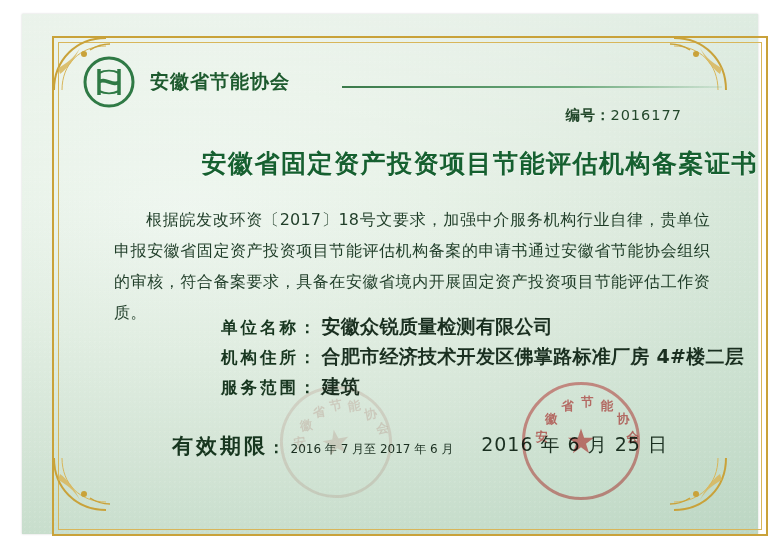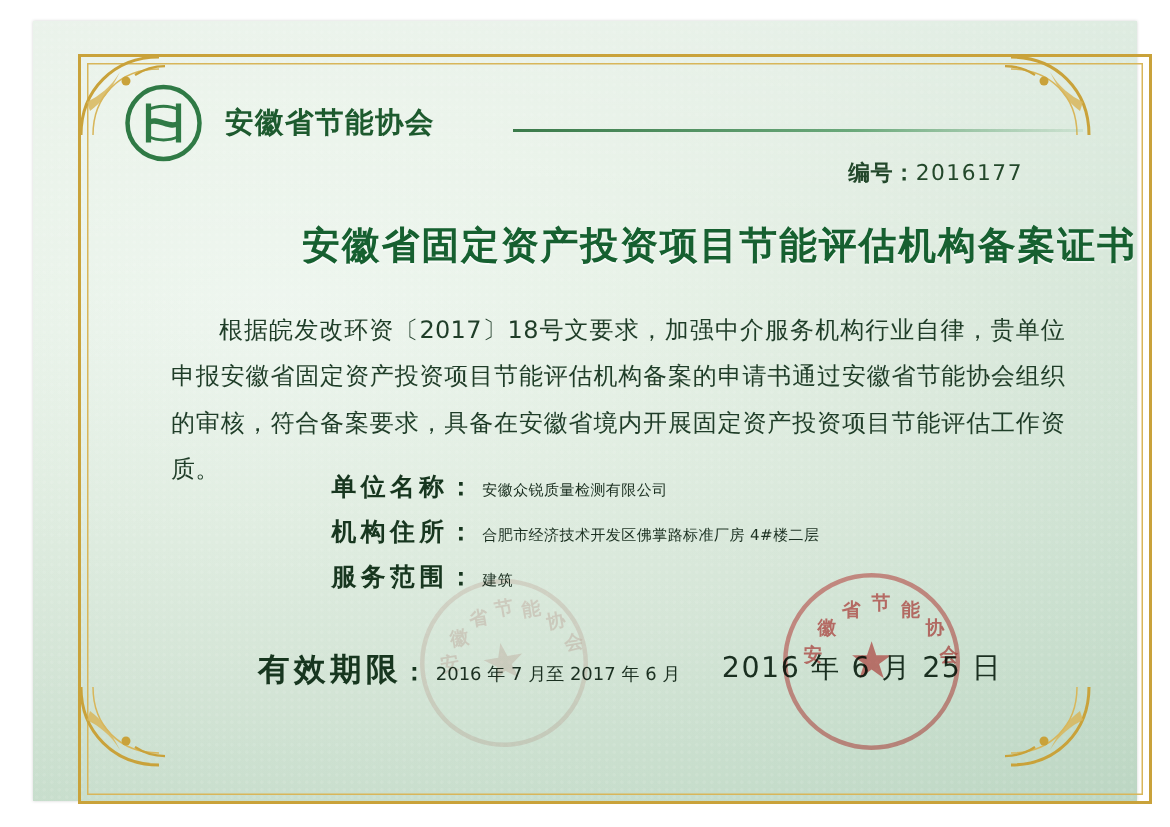--- a/index.html
+++ b/index.html
@@ -172,25 +172,26 @@
     letter-spacing: 3px;
     white-space: nowrap;
   }
   .field-colon {
     font-size: 16.5px;
     font-weight: bold;
     color: #17361f;
     margin: 0 2px 0 0;
   }
   .field-value {
-    font-size: 10px;
+    font-size: 19px;
     color: #1a2f20;
     margin-left: 4px;
     letter-spacing: 0.3px;
     white-space: nowrap;
+    font-weight: bold;
   }
 
   
   .validity {
     position: absolute;
     left: 150px;
     top: 418px;
     display: flex;
     align-items: baseline;
   }

